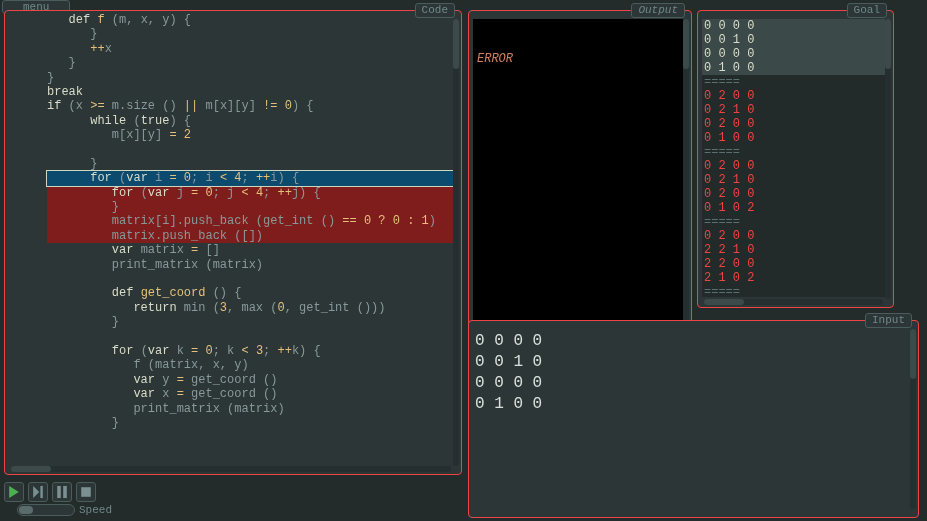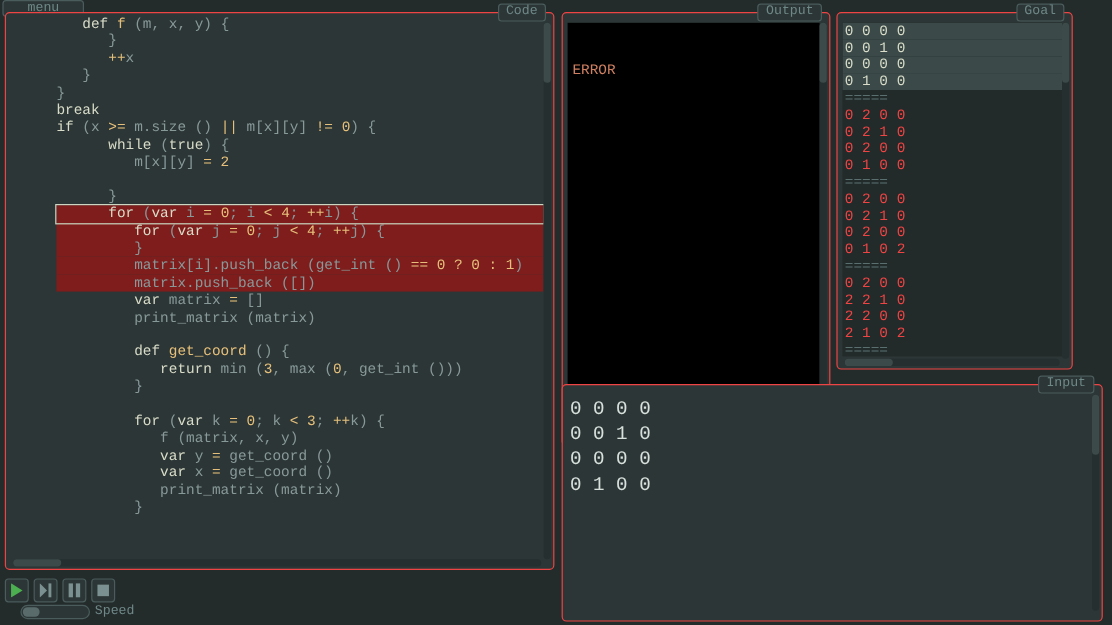--- a/index.html
+++ b/index.html
@@ -35,21 +35,21 @@
     right: 6px;
     background: #2c3636;
     border: 1px solid #4a5c5c;
     border-radius: 3px;
     font-size: 11px;
     color: #6f8888;
     padding: 0 6px;
     line-height: 13px;
   }
   .code-panel { top: 10px; left: 4px; width: 458px; height: 465px; }
-  .output-panel { top: 10px; left: 468px; width: 224px; height: 362px; }
+  .output-panel { top: 10px; left: 468px; width: 224px; height: 362px; font-style: italic; }
   .goal-panel { top: 10px; left: 697px; width: 197px; height: 298px; }
   .input-panel { top: 320px; left: 468px; width: 451px; height: 198px; }
 
   .panel-body {
     position: absolute;
     inset: 6px 2px 2px 2px;
     overflow: hidden;
     white-space: pre;
     font-size: 12px;
     line-height: 14.4px;
@@ -66,21 +66,21 @@
   .err { color:#d08060; padding:4px; font-size:12px;}
 
   
   .c-kw { color:#d8dcc8; }   
   .c-op { color:#e6c07b; }   
   .c-num { color:#e6c07b; }  
   .c-punc { color:#889999; }
   .c-id { color:#889999; }
   .c-def { color:#e6c07b; }
   .cline { height:14.4px;margin-left:36px; }
-  .cline.sel { background:#7f1d1d; outline:1px solid #cdd6c0; }
+  .cline.sel { background:#0c4a6e; outline:1px solid #cdd6c0; }
   .cline.block { background:#7f1d1d; }
 
   
   .sb-v { position:absolute; right:2px; top:8px; bottom:8px; width:6px; background:#262f2f; border-radius:3px;}
   .sb-h { position:absolute; left:6px; right:10px; bottom:2px; height:6px; background:#262f2f; border-radius:3px;}
   .sb-h .thumb { position:absolute; left:0; width:40px; height:6px; background:#3c4a4a; border-radius:3px;}
   .sb-v .thumb { position:absolute; top:0; height:50px; width:6px; background:#3c4a4a; border-radius:3px;}
 
   
   .controls { position:absolute; left:4px; top:482px; display:flex; gap:4px; align-items:center;}

